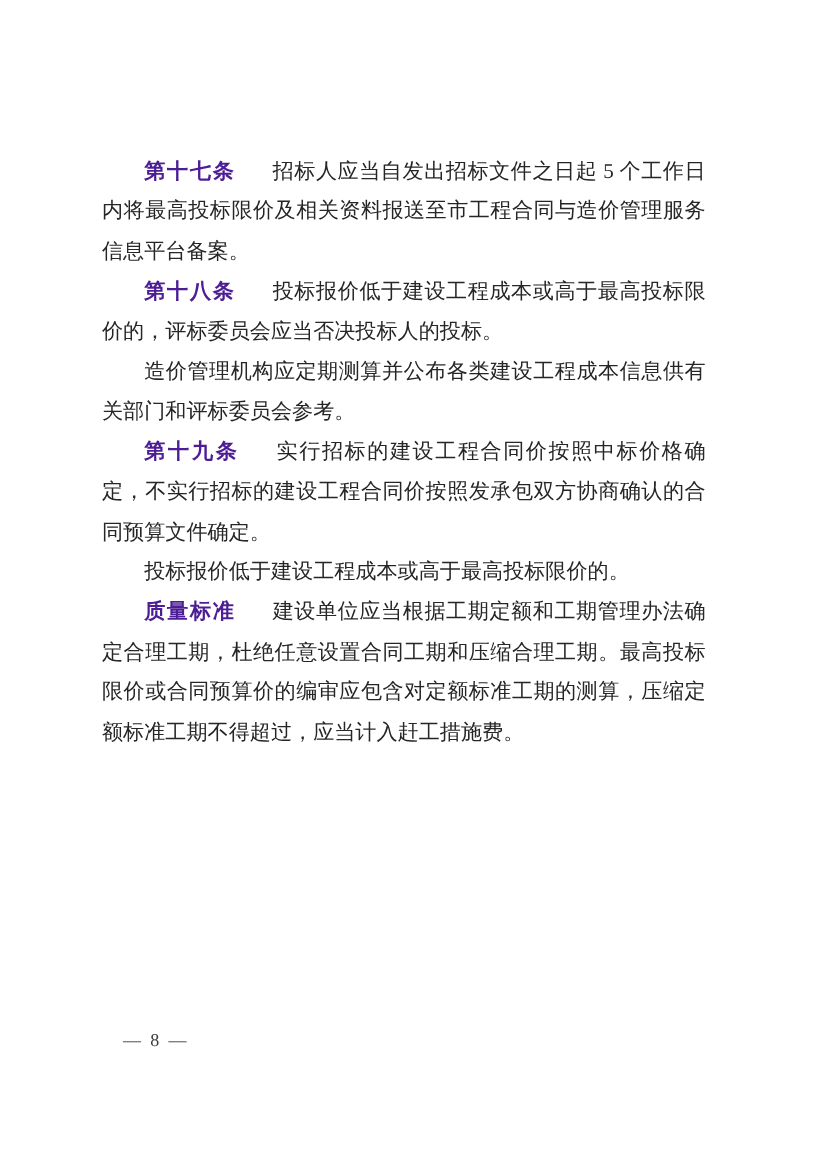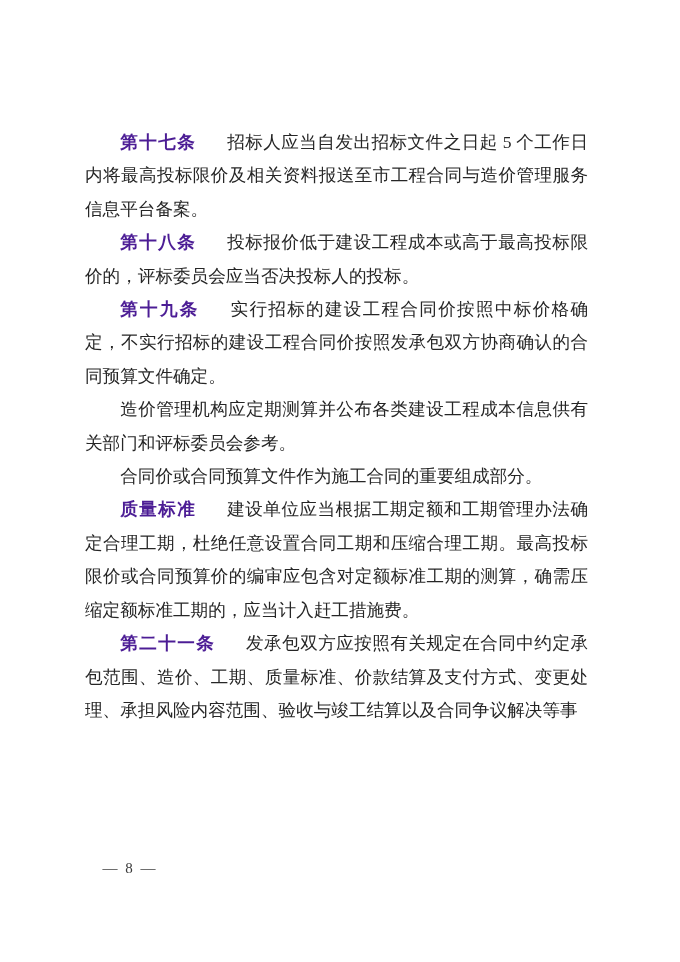--- a/index.html
+++ b/index.html
@@ -51,27 +51,26 @@
 </head>
 <body>
 
 <div class="page">
   <div class="content">
 
     <p class="para"><span class="lead">第十七条</span><span>招标人应当自发出招标文件之日起 5 个工作日内将最高投标限价及相关资料报送至市工程合同与造价管理服务信息平台备案。</span></p>
 
     <p class="para"><span class="lead">第十八条</span><span>投标报价低于建设工程成本或高于最高投标限价的，评标委员会应当否决投标人的投标。</span></p>
 
+    <p class="para"><span>造价管理机构应定期测算并公布各类建设工程成本信息供有关部门和评标委员会参考。</span></p>
+
     <p class="para"><span class="lead">第十九条</span><span>实行招标的建设工程合同价按照中标价格确定，不实行招标的建设工程合同价按照发承包双方协商确认的合同预算文件确定。</span></p>
 
-    <p class="para"><span>造价管理机构应定期测算并公布各类建设工程成本信息供有关部门和评标委员会参考。</span></p>
+    <p class="para"><span>投标报价低于建设工程成本或高于最高投标限价的。</span></p>
 
-    <p class="para"><span>合同价或合同预算文件作为施工合同的重要组成部分。</span></p>
-
-    <p class="para"><span class="lead">质量标准</span><span>建设单位应当根据工期定额和工期管理办法确定合理工期，杜绝任意设置合同工期和压缩合理工期。最高投标限价或合同预算价的编审应包含对定额标准工期的测算，确需压缩定额标准工期的，应当计入赶工措施费。</span></p>
+    <p class="para"><span class="lead">质量标准</span><span>建设单位应当根据工期定额和工期管理办法确定合理工期，杜绝任意设置合同工期和压缩合理工期。最高投标限价或合同预算价的编审应包含对定额标准工期的测算，压缩定额标准工期不得超过，应当计入赶工措施费。</span></p>
 
 
-    <p class="para"><span class="lead">第二十一条</span><span>发承包双方应按照有关规定在合同中约定承包范围、造价、工期、质量标准、价款结算及支付方式、变更处理、承担风险内容范围、验收与竣工结算以及合同争议解决等事</span></p>
 
   </div>
 
   <div class="page-number">— 8 —</div>
 </div>
 
 </body></html>

